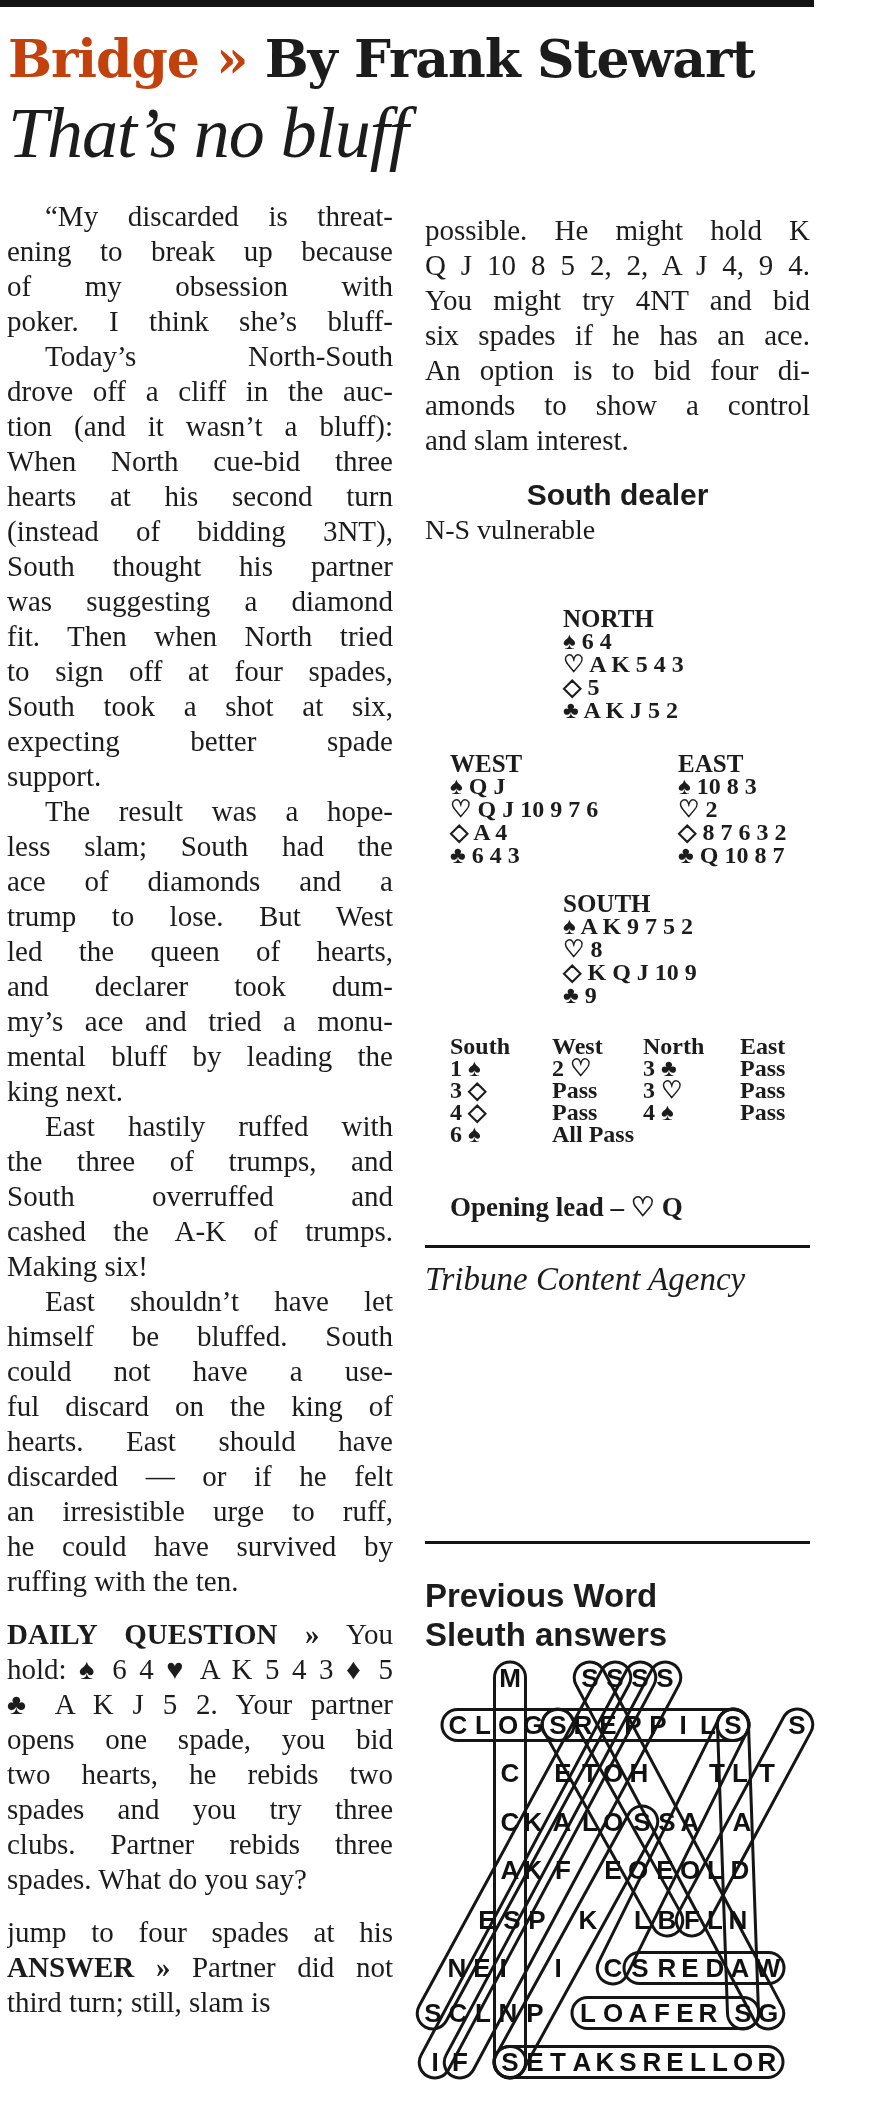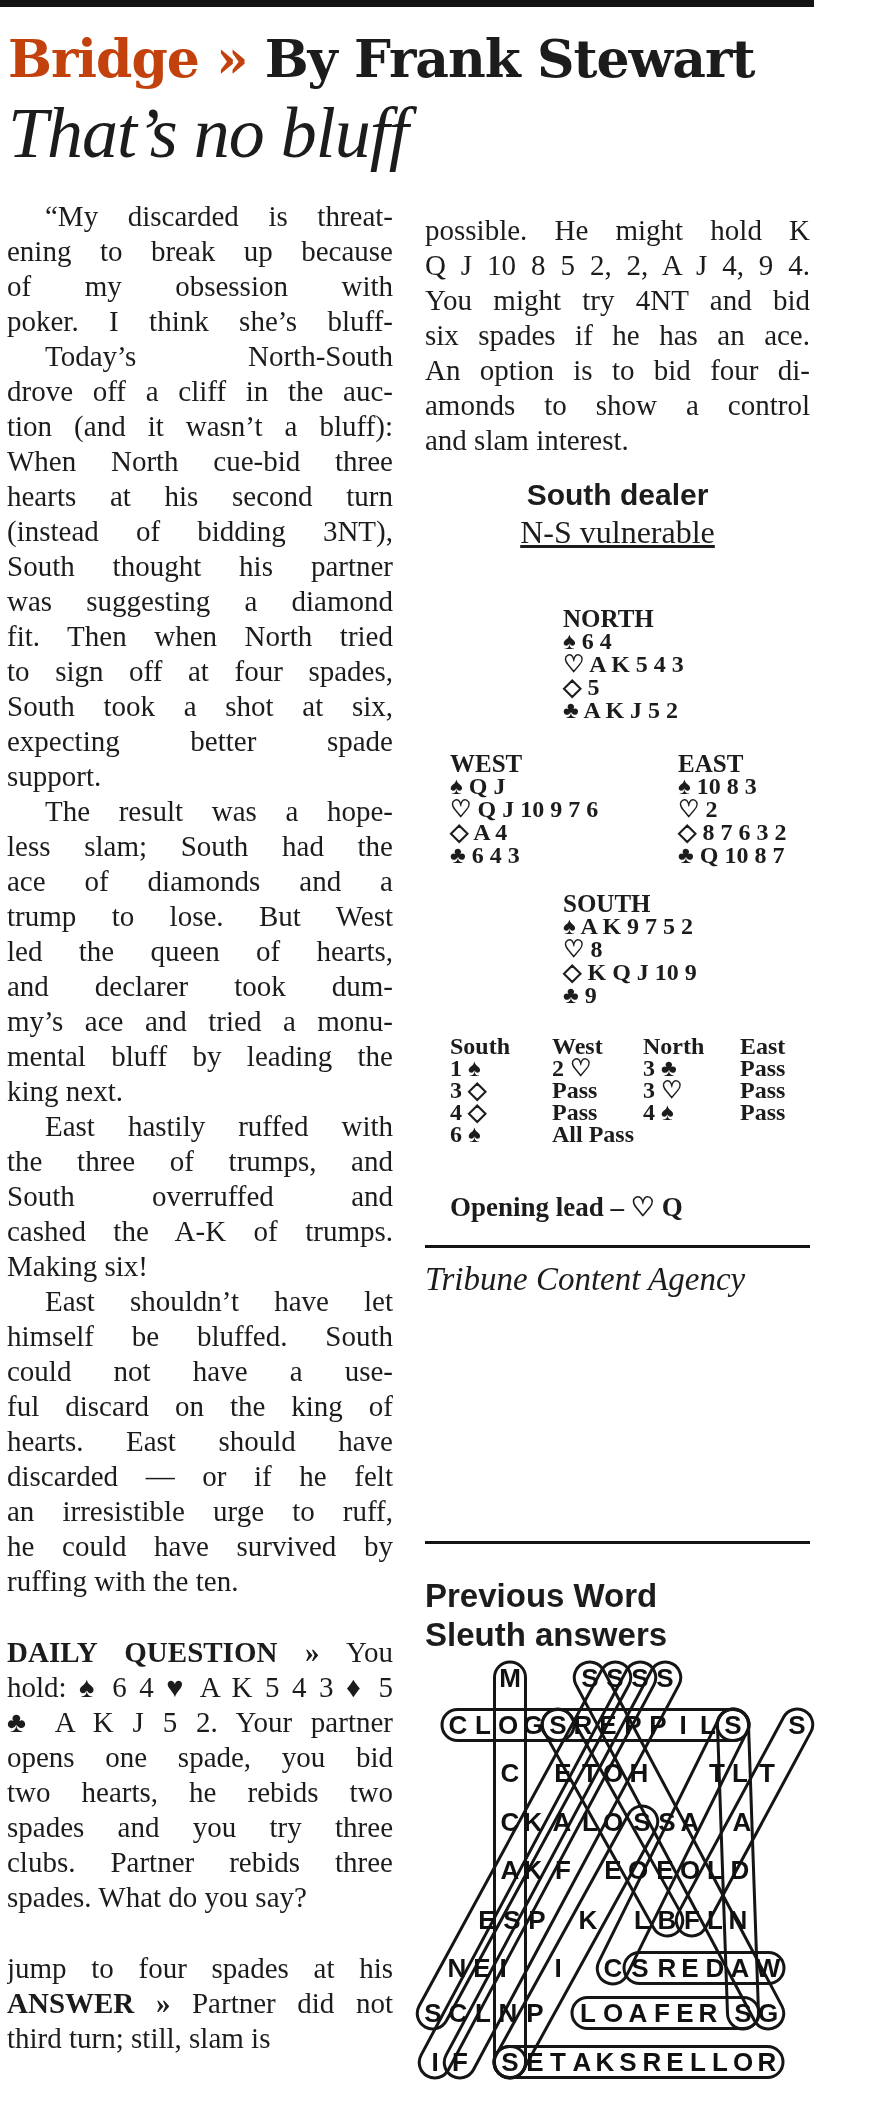--- a/index.html
+++ b/index.html
@@ -17,24 +17,24 @@
   .headline{
     left:8px;top:92px;white-space:nowrap;
     font-family:"Liberation Serif", serif;font-style:italic;font-size:72px;letter-spacing:-1px;
   }
   .col{font-size:29px;line-height:35px;}
   .col-left{left:7px;top:199px;width:386px;}
   .col-right{left:425px;top:213px;width:385px;}
   .para .line{height:35px;overflow:hidden;}
   .para .line.j{text-align:justify;text-align-last:justify;}
   .para .line.ind{text-indent:38px;}
-  .para.gap{margin-top:36px;}
+  .para.gap{margin-top:18px;}
   .dealer{left:425px;top:478px;width:385px;text-align:center;
     font-family:"Liberation Sans", sans-serif;font-weight:bold;font-size:30px;}
-  .vuln{left:425px;top:514px;width:385px;text-align:center;font-size:32px;text-decoration:underline;}
+  .vuln{left:425px;top:514px;width:385px;text-align:left;font-size:28px;}
   .hand{font-weight:bold;font-size:24px;line-height:23px;white-space:nowrap;}
   .hand .hlabel{font-size:25px;}
   #hand-north{left:563px;top:607px;}
   #hand-west{left:450px;top:752px;}
   #hand-east{left:678px;top:752px;}
   #hand-south{left:563px;top:892px;}
   .bids{left:450px;top:1035px;display:grid;grid-template-columns:102px 91px 97px 80px;
     font-weight:bold;font-size:24px;line-height:22px;white-space:nowrap;}
   .lead{left:450px;top:1163px;font-weight:bold;font-size:27px;white-space:nowrap;margin-top:28px;}
   .rule{left:425px;width:385px;height:3px;background:#141414;}

